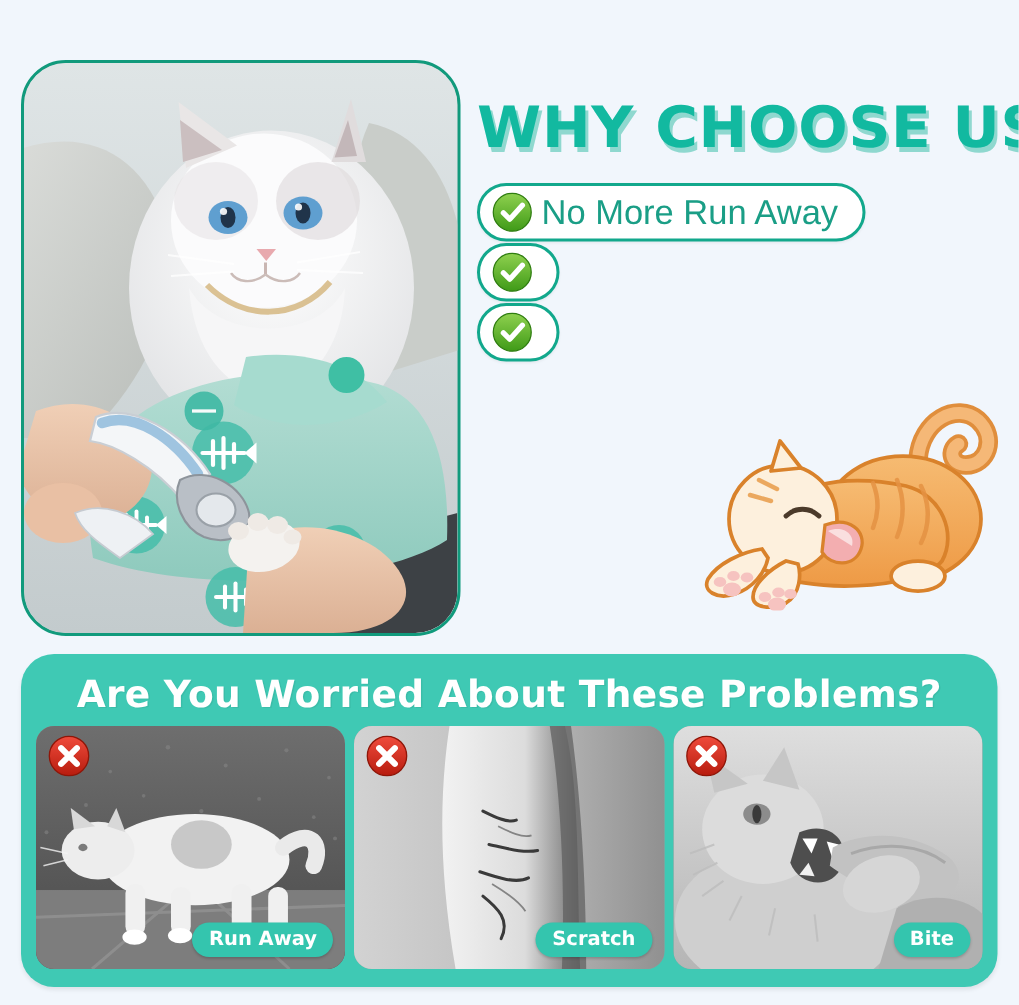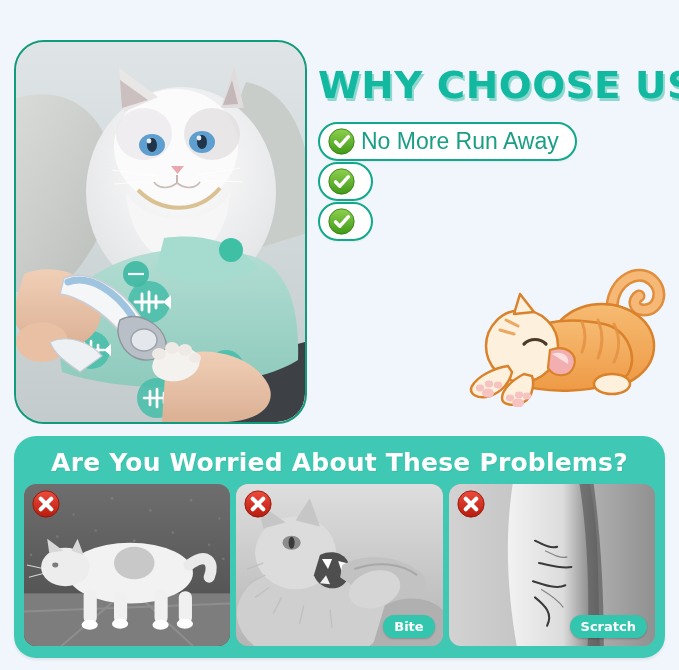--- a/index.html
+++ b/index.html
@@ -394,69 +394,21 @@
             <defs>
                 <linearGradient id="xg" x1="0" y1="0" x2="0" y2="1">
               <stop offset="0%" stop-color="#ef4b3c"></stop>
                   <stop offset="100%" stop-color="#b71c0e"></stop>
             </linearGradient>
               </defs>
             <circle cx="16" cy="16" r="15" fill="url(#xg)" stroke="#8f1608" stroke-width="1"></circle>
             <path d="M10 10 L22 22 M22 10 L10 22" stroke="#ffffff" stroke-width="4.6" stroke-linecap="round"></path>
           </svg>
         </span>
-      </div>
-
-      <div class="photo-card">
-        <svg viewBox="0 0 210 160" preserveAspectRatio="xMidYMid slice" aria-hidden="true">
-          <defs>
-            <linearGradient id="g3a" x1="0" y1="0" x2="0" y2="1">
-              <stop offset="0%" stop-color="#dedede"></stop>
-                <stop offset="100%" stop-color="#b5b5b5"></stop>
-            </linearGradient>
-          </defs>
-          <rect width="210" height="160" fill="url(#g3a)"></rect>
-
-          <ellipse cx="78" cy="128" rx="74" ry="50" fill="#cfcfcf"></ellipse>
-
-          <ellipse cx="62" cy="68" rx="40" ry="36" fill="#dcdcdc"></ellipse>
-          <path d="M30 44 L24 18 L52 38 Z" fill="#c6c6c6"></path>
-          <path d="M62 36 L76 14 L86 42 Z" fill="#c6c6c6"></path>
-
-          <g stroke="#bdbdbd" stroke-width="1.4" opacity=".8" fill="none">
-            <path d="M30 78 L14 84"></path>
-              <path d="M32 90 L16 98"></path>
-              <path d="M36 102 L22 112"></path>
-            <path d="M48 112 L40 128"></path>
-              <path d="M70 120 L66 138"></path>
-              <path d="M96 124 L98 142"></path>
-          </g>
-
-          <ellipse cx="58" cy="58" rx="9" ry="7" fill="#8c8c8c"></ellipse>
-          <ellipse cx="58" cy="58" rx="3" ry="6" fill="#3a3a3a"></ellipse>
-
-          <path d="M86 70 C104 62 120 74 114 92 C108 108 86 106 80 90 Z" fill="#4e4e4e"></path>
-          <path d="M88 74 L94 84 L98 74 Z" fill="#ffffff"></path>
-          <path d="M104 76 L108 88 L112 78 Z" fill="#ffffff"></path>
-          <path d="M86 98 L92 90 L96 99 Z" fill="#f0f0f0"></path>
-
-          <path d="M108 80 C130 68 162 70 184 86 C196 96 192 112 176 114 C150 118 122 104 106 92 Z" fill="#c2c2c2"></path>
-          <path d="M120 84 C142 76 166 78 182 90" stroke="#a8a8a8" stroke-width="2" fill="none"></path>
-
-          <path d="M150 120 C170 108 200 112 210 128 L210 160 L138 160 Z" fill="#b0b0b0"></path>
-
-          <ellipse cx="140" cy="104" rx="26" ry="18" fill="#d6d6d6" transform="rotate(-18 140 104)"></ellipse>
-        </svg>
-        <span class="x-badge">
-          <svg viewBox="0 0 32 32" aria-hidden="true">
-            <circle cx="16" cy="16" r="15" fill="url(#xg)" stroke="#8f1608" stroke-width="1"></circle>
-            <path d="M10 10 L22 22 M22 10 L10 22" stroke="#ffffff" stroke-width="4.6" stroke-linecap="round"></path>
-          </svg>
-        </span>
-        <span class="card-label">Bite</span>
+        <span class="card-label">Run Away</span>
       </div>
 
       <div class="photo-card">
         <svg viewBox="0 0 210 160" preserveAspectRatio="xMidYMid slice" aria-hidden="true">
           <defs>
             <linearGradient id="g2a" x1="0" y1="0" x2="1" y2="0">
               <stop offset="0%" stop-color="#d3d3d3"></stop>
                 <stop offset="55%" stop-color="#bdbdbd"></stop>
               <stop offset="100%" stop-color="#8f8f8f"></stop>
             </linearGradient>
@@ -485,16 +437,65 @@
         </svg>
         <span class="x-badge">
           <svg viewBox="0 0 32 32" aria-hidden="true">
             <circle cx="16" cy="16" r="15" fill="url(#xg)" stroke="#8f1608" stroke-width="1"></circle>
             <path d="M10 10 L22 22 M22 10 L10 22" stroke="#ffffff" stroke-width="4.6" stroke-linecap="round"></path>
           </svg>
         </span>
         <span class="card-label">Scratch</span>
       </div>
 
+      <div class="photo-card">
+        <svg viewBox="0 0 210 160" preserveAspectRatio="xMidYMid slice" aria-hidden="true">
+          <defs>
+            <linearGradient id="g3a" x1="0" y1="0" x2="0" y2="1">
+              <stop offset="0%" stop-color="#dedede"></stop>
+                <stop offset="100%" stop-color="#b5b5b5"></stop>
+            </linearGradient>
+          </defs>
+          <rect width="210" height="160" fill="url(#g3a)"></rect>
+
+          <ellipse cx="78" cy="128" rx="74" ry="50" fill="#cfcfcf"></ellipse>
+
+          <ellipse cx="62" cy="68" rx="40" ry="36" fill="#dcdcdc"></ellipse>
+          <path d="M30 44 L24 18 L52 38 Z" fill="#c6c6c6"></path>
+          <path d="M62 36 L76 14 L86 42 Z" fill="#c6c6c6"></path>
+
+          <g stroke="#bdbdbd" stroke-width="1.4" opacity=".8" fill="none">
+            <path d="M30 78 L14 84"></path>
+              <path d="M32 90 L16 98"></path>
+              <path d="M36 102 L22 112"></path>
+            <path d="M48 112 L40 128"></path>
+              <path d="M70 120 L66 138"></path>
+              <path d="M96 124 L98 142"></path>
+          </g>
+
+          <ellipse cx="58" cy="58" rx="9" ry="7" fill="#8c8c8c"></ellipse>
+          <ellipse cx="58" cy="58" rx="3" ry="6" fill="#3a3a3a"></ellipse>
+
+          <path d="M86 70 C104 62 120 74 114 92 C108 108 86 106 80 90 Z" fill="#4e4e4e"></path>
+          <path d="M88 74 L94 84 L98 74 Z" fill="#ffffff"></path>
+          <path d="M104 76 L108 88 L112 78 Z" fill="#ffffff"></path>
+          <path d="M86 98 L92 90 L96 99 Z" fill="#f0f0f0"></path>
+
+          <path d="M108 80 C130 68 162 70 184 86 C196 96 192 112 176 114 C150 118 122 104 106 92 Z" fill="#c2c2c2"></path>
+          <path d="M120 84 C142 76 166 78 182 90" stroke="#a8a8a8" stroke-width="2" fill="none"></path>
+
+          <path d="M150 120 C170 108 200 112 210 128 L210 160 L138 160 Z" fill="#b0b0b0"></path>
+
+          <ellipse cx="140" cy="104" rx="26" ry="18" fill="#d6d6d6" transform="rotate(-18 140 104)"></ellipse>
+        </svg>
+        <span class="x-badge">
+          <svg viewBox="0 0 32 32" aria-hidden="true">
+            <circle cx="16" cy="16" r="15" fill="url(#xg)" stroke="#8f1608" stroke-width="1"></circle>
+            <path d="M10 10 L22 22 M22 10 L10 22" stroke="#ffffff" stroke-width="4.6" stroke-linecap="round"></path>
+          </svg>
+        </span>
+        <span class="card-label">Bite</span>
+      </div>
+
     </div>
   </div>
 
 </div>
 
 </body></html>

